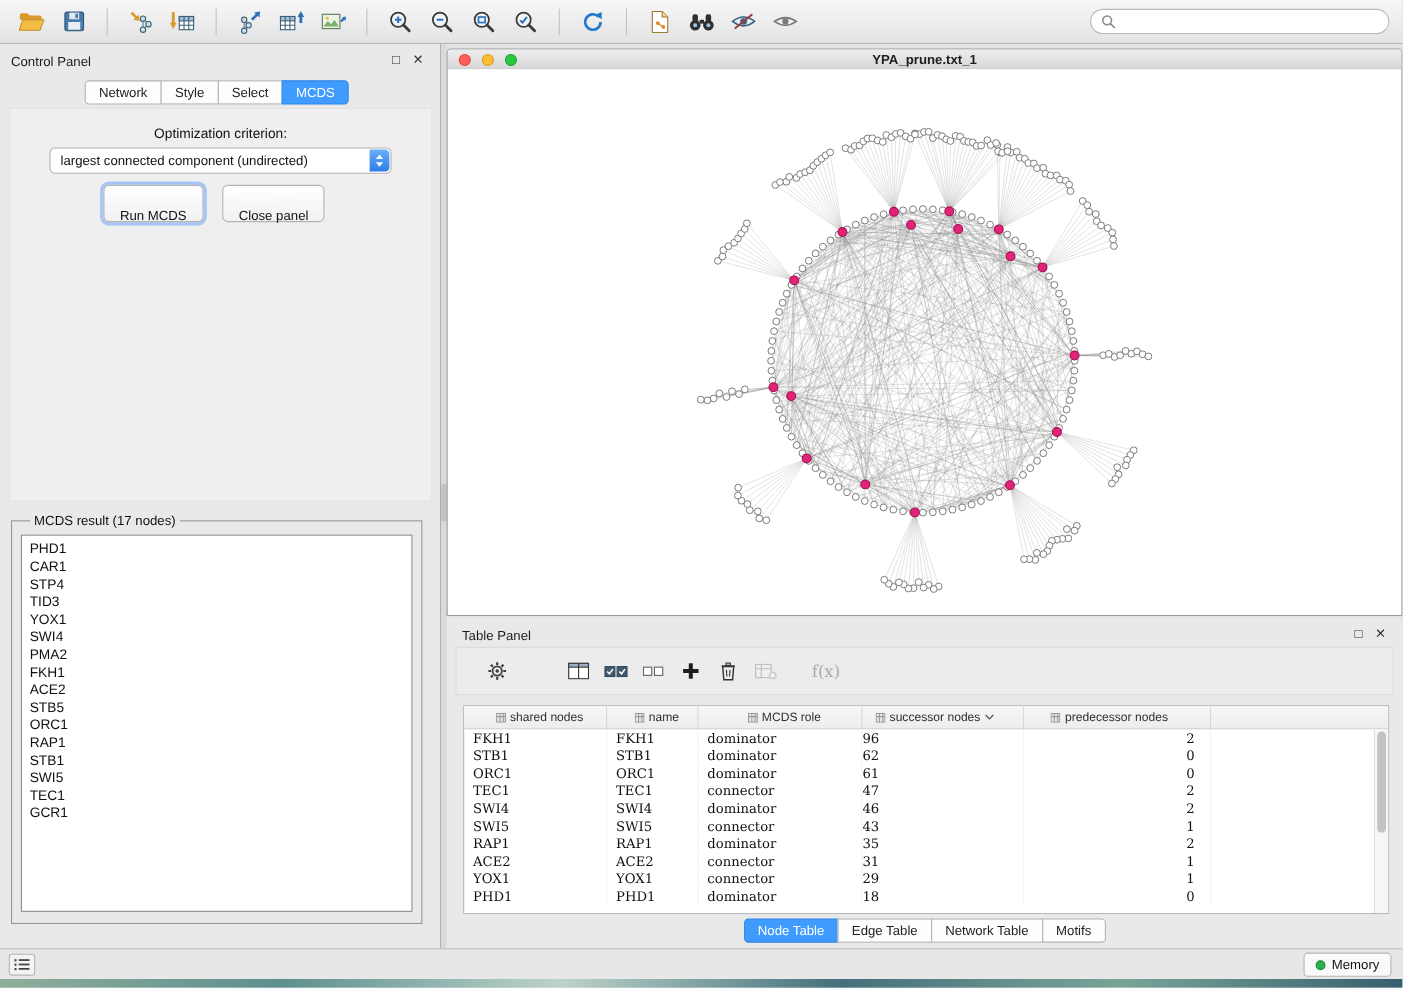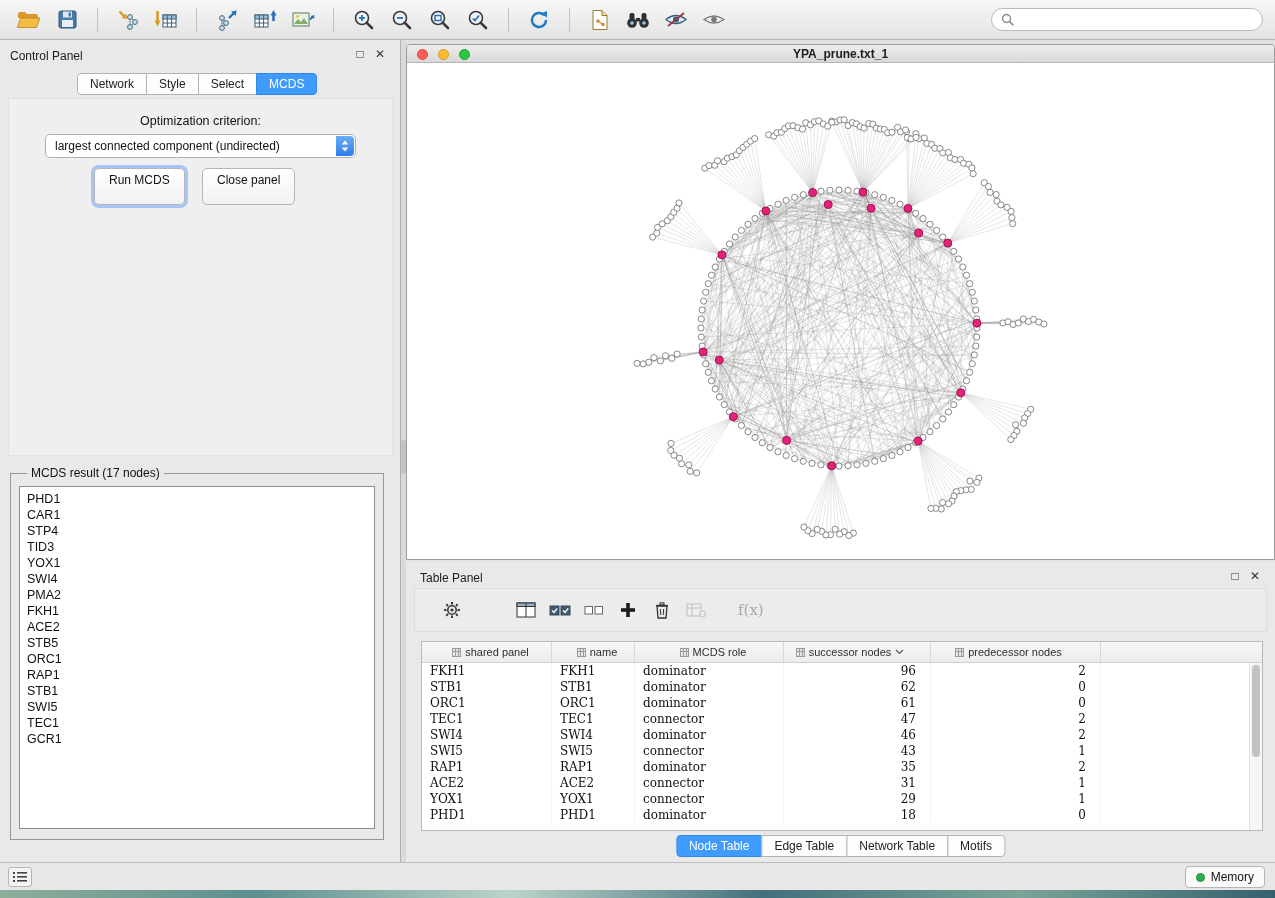--- a/index.html
+++ b/index.html
@@ -32,22 +32,22 @@
   .seg-btn:first-child { border-radius:4px 0 0 4px; margin-left:0; }
   .seg-btn:last-child { border-radius:0 4px 4px 0; }
   .seg-btn.active { background:#3f9bfd; border-color:#2f88ea; color:#fff; }
   .opt-label { position:absolute; left:0; top:74px; width:401px; text-align:center; font-size:12.5px; }
   .dropdown { position:absolute; left:45px; top:94px; width:311px; height:24px; background:#fff;
     border:1px solid #b2b2b2; border-radius:5px; font-size:12px; line-height:22px; padding:0 24px 0 9px;
     overflow:hidden; white-space:nowrap; }
   .dd-stepper { position:absolute; right:1px; top:1px; width:18px; height:20px; border-radius:0 4px 4px 0;
     background:linear-gradient(#6aaef9,#2d7ce8); display:flex; flex-direction:column; align-items:center; justify-content:center; }
   .dd-stepper svg { display:block; }
-  .mac-btn { position:absolute; height:37px; background:linear-gradient(#ffffff,#f1f1f1);
-    border:1px solid #b5b5b5; border-radius:5px; font-size:12px; padding:0 14px; line-height:22px; color:#111; }
+  .mac-btn { position:absolute; height:16px; background:linear-gradient(#ffffff,#f1f1f1);
+    border:1px solid #b5b5b5; border-radius:5px; font-size:12px; padding:16px 14px; line-height:22px; color:#111; }
   .btn-run { left:94px; top:128px; box-shadow:0 0 0 3px rgba(77,144,254,.45); }
   .btn-closep { left:202px; top:128px; }
   .mcds-fieldset { position:absolute; left:10px; top:426px; width:374px; height:374px;
     border:1px solid #979797; margin:0; padding:0; }
   .mcds-fieldset legend { font-size:12px; padding:0 4px; margin-left:16px; color:#111; }
   .mcds-list { position:absolute; left:8px; right:8px; top:6px; bottom:10px; background:#fff;
     border:1px solid #8d8d8d; padding:4px 7px; overflow:hidden; }
   .mcds-item { font-size:12.5px; line-height:16px; color:#111; }
   
   .v-divider { position:absolute; left:401px; top:40px; width:5px; height:822px; background:#dadada; }
@@ -74,21 +74,21 @@
     border:1px solid #b9b9b9; overflow:hidden; }
   .t-head { display:flex; height:21px; background:linear-gradient(#f7f7f7,#ededed); border-bottom:1px solid #cfcfcf; }
   .th { display:flex; align-items:center; justify-content:center; gap:4px; font-size:11px; color:#2e2e2e;
     border-right:1px solid #d8d8d8; overflow:hidden; white-space:nowrap; }
   .t-body .tr { display:flex; height:16px; }
   .td { font-family:"DejaVu Serif", serif; font-size:12px; line-height:16px; color:#101010;
     overflow:hidden; white-space:nowrap; border-right:1px solid #f4f4f4; }
   .c1 { width:130px; padding-left:8px; }
   .c2 { width:83px;  padding-left:8px; }
   .c3 { width:149px; padding-left:8px; }
-  .c4 { width:147px; text-align:right; padding-right:14px; }
+  .c4 { width:147px; padding-right:14px; }
   .c5 { width:170px; text-align:right; padding-right:14px; }
   .cf { flex:1; border-right:none; }
   .t-scroll { position:absolute; right:0; top:21px; bottom:0; width:13px; background:#f6f6f6; border-left:1px solid #e0e0e0; }
   .t-thumb { position:absolute; left:2px; top:2px; width:8px; height:92px; background:#c2c2c2; border-radius:4px; }
   .tp-tabs { position:absolute; left:50%; transform:translateX(-50%); top:273px; }
   
   .statusbar { position:absolute; left:0; top:862px; width:1275px; height:28px; background:#e7e7e7;
     border-top:1px solid #bdbdbd; }
   .sb-list-btn { position:absolute; left:8px; top:4px; width:24px; height:20px; background:#f4f4f4;
     border:1px solid #b5b5b5; border-radius:3px; display:flex; align-items:center; justify-content:center; }
@@ -1298,21 +1298,21 @@
 
   <div class="tp-table">
     <div class="t-head">
       <div class="th c1">
         <svg width="9" height="9">
             <rect x="0.5" y="0.5" width="8" height="8" fill="#e8e8e8" stroke="#9a9a9a"></rect>
             <line x1="0.5" y1="3.5" x2="8.5" y2="3.5" stroke="#9a9a9a"></line>
             <line x1="3.5" y1="0.5" x2="3.5" y2="8.5" stroke="#9a9a9a"></line>
             <line x1="6.5" y1="0.5" x2="6.5" y2="8.5" stroke="#9a9a9a"></line>
           </svg>
-        <span>shared panel</span>
+        <span>shared nodes</span>
       </div>
       <div class="th c2">
         <svg width="9" height="9">
             <rect x="0.5" y="0.5" width="8" height="8" fill="#e8e8e8" stroke="#9a9a9a"></rect>
             <line x1="0.5" y1="3.5" x2="8.5" y2="3.5" stroke="#9a9a9a"></line>
             <line x1="3.5" y1="0.5" x2="3.5" y2="8.5" stroke="#9a9a9a"></line>
             <line x1="6.5" y1="0.5" x2="6.5" y2="8.5" stroke="#9a9a9a"></line>
           </svg>
         <span>name</span>
       </div>

